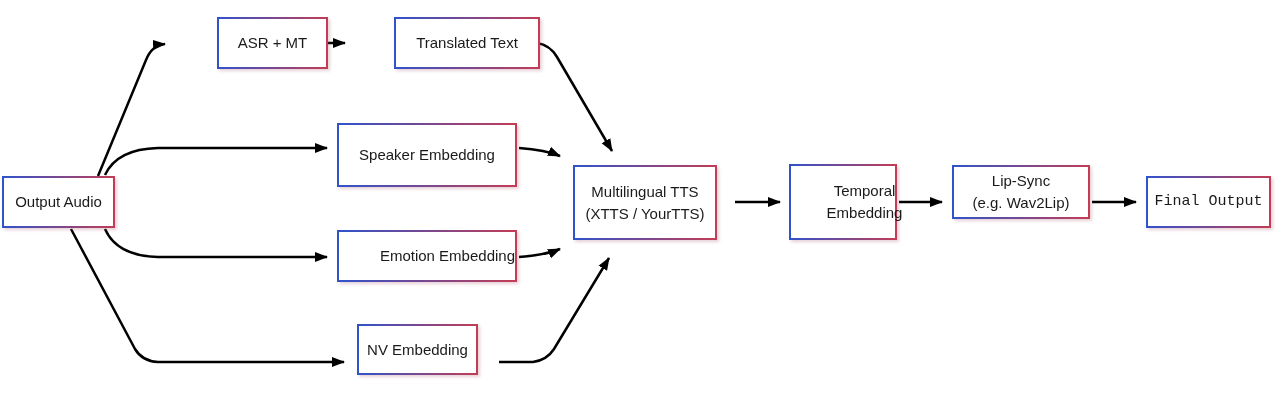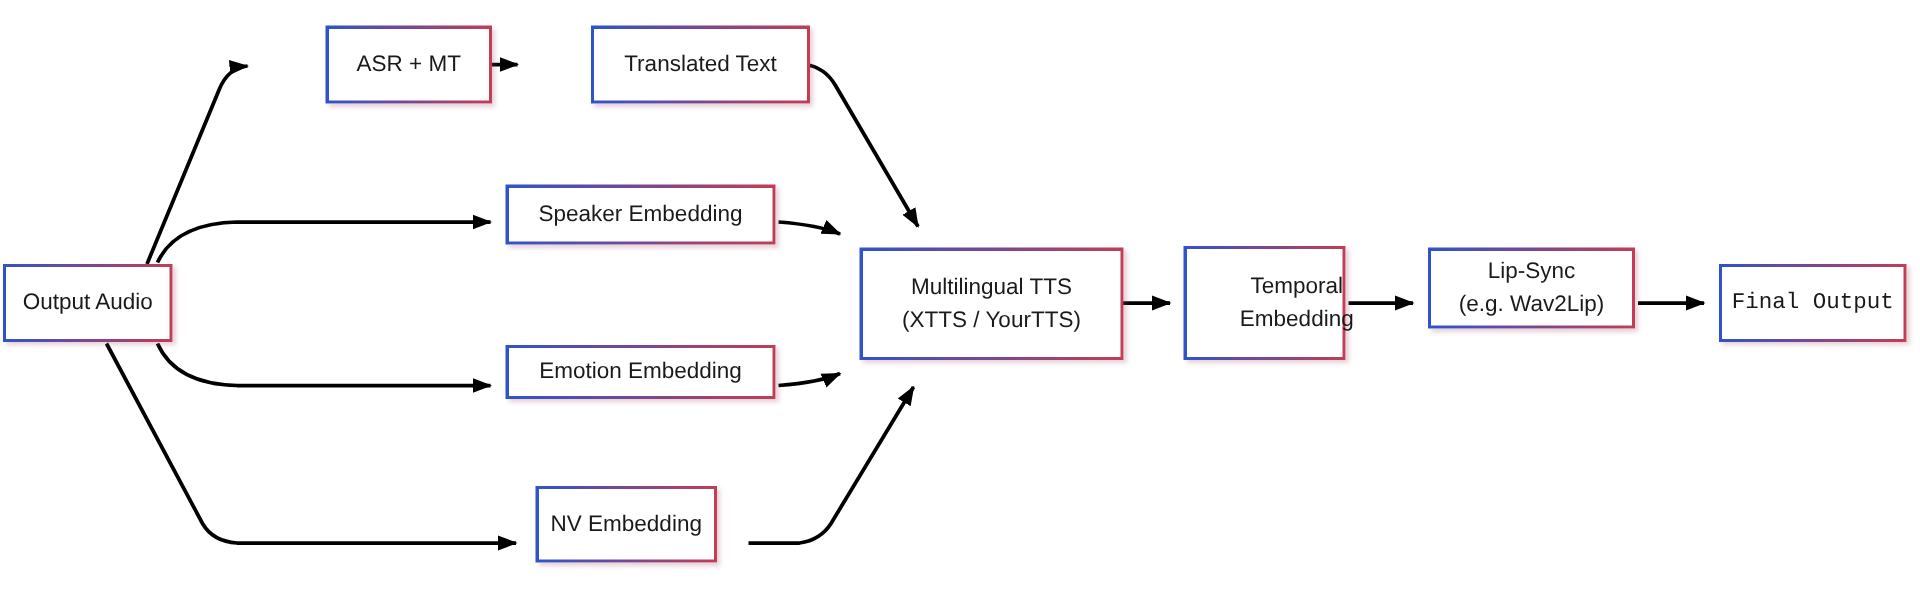--- a/index.html
+++ b/index.html
@@ -30,24 +30,24 @@
     box-shadow: 2px 2px 3px rgba(170, 90, 110, 0.28);
     color: #1a1a1a;
     font-size: 15px;
     line-height: 22px;
     white-space: nowrap;
   }
   
   #n-input-audio        { left: 2px;    top: 176px; width: 113px; height: 52px; }
   #n-asr-mt             { left: 172px;  top: 17px;  width: 111px; height: 52px; margin-left: 45px; }
   #n-translated-text    { left: 354px;  top: 17px;  width: 146px; height: 52px; margin-left: 40px; }
-  #n-speaker-embedding  { left: 337px;  top: 123px; width: 180px; height: 40px; }
-  #n-emotion-embedding  { left: 337px;  top: 230px; width: 180px; height: 36px; }
+  #n-speaker-embedding  { left: 337px;  top: 123px; width: 180px; height: 64px; }
+  #n-emotion-embedding  { left: 337px;  top: 230px; width: 180px; height: 52px; align-items: flex-end; }
   #n-nv-embedding       { left: 357px;  top: 324px; width: 121px; height: 51px; text-align: right; }
-  #n-multilingual-tts   { left: 573px;  top: 165px; width: 176px; height: 75px; }
+  #n-multilingual-tts   { left: 573px;  top: 165px; width: 144px; height: 75px; }
   #n-temporal-alignment { left: 789px;  top: 164px; width: 108px; height: 76px; padding-left: 43px; }
   #n-lip-sync           { left: 952px;  top: 165px; width: 138px; height: 54px; }
   #n-final-output       { left: 1146px; top: 176px; width: 125px; height: 52px; font-family: Liberation Mono, monospace; }
   .edge {
     fill: none;
     stroke: #000000;
     stroke-width: 2.5px;
     stroke-linejoin: round;
   }
 </style>

